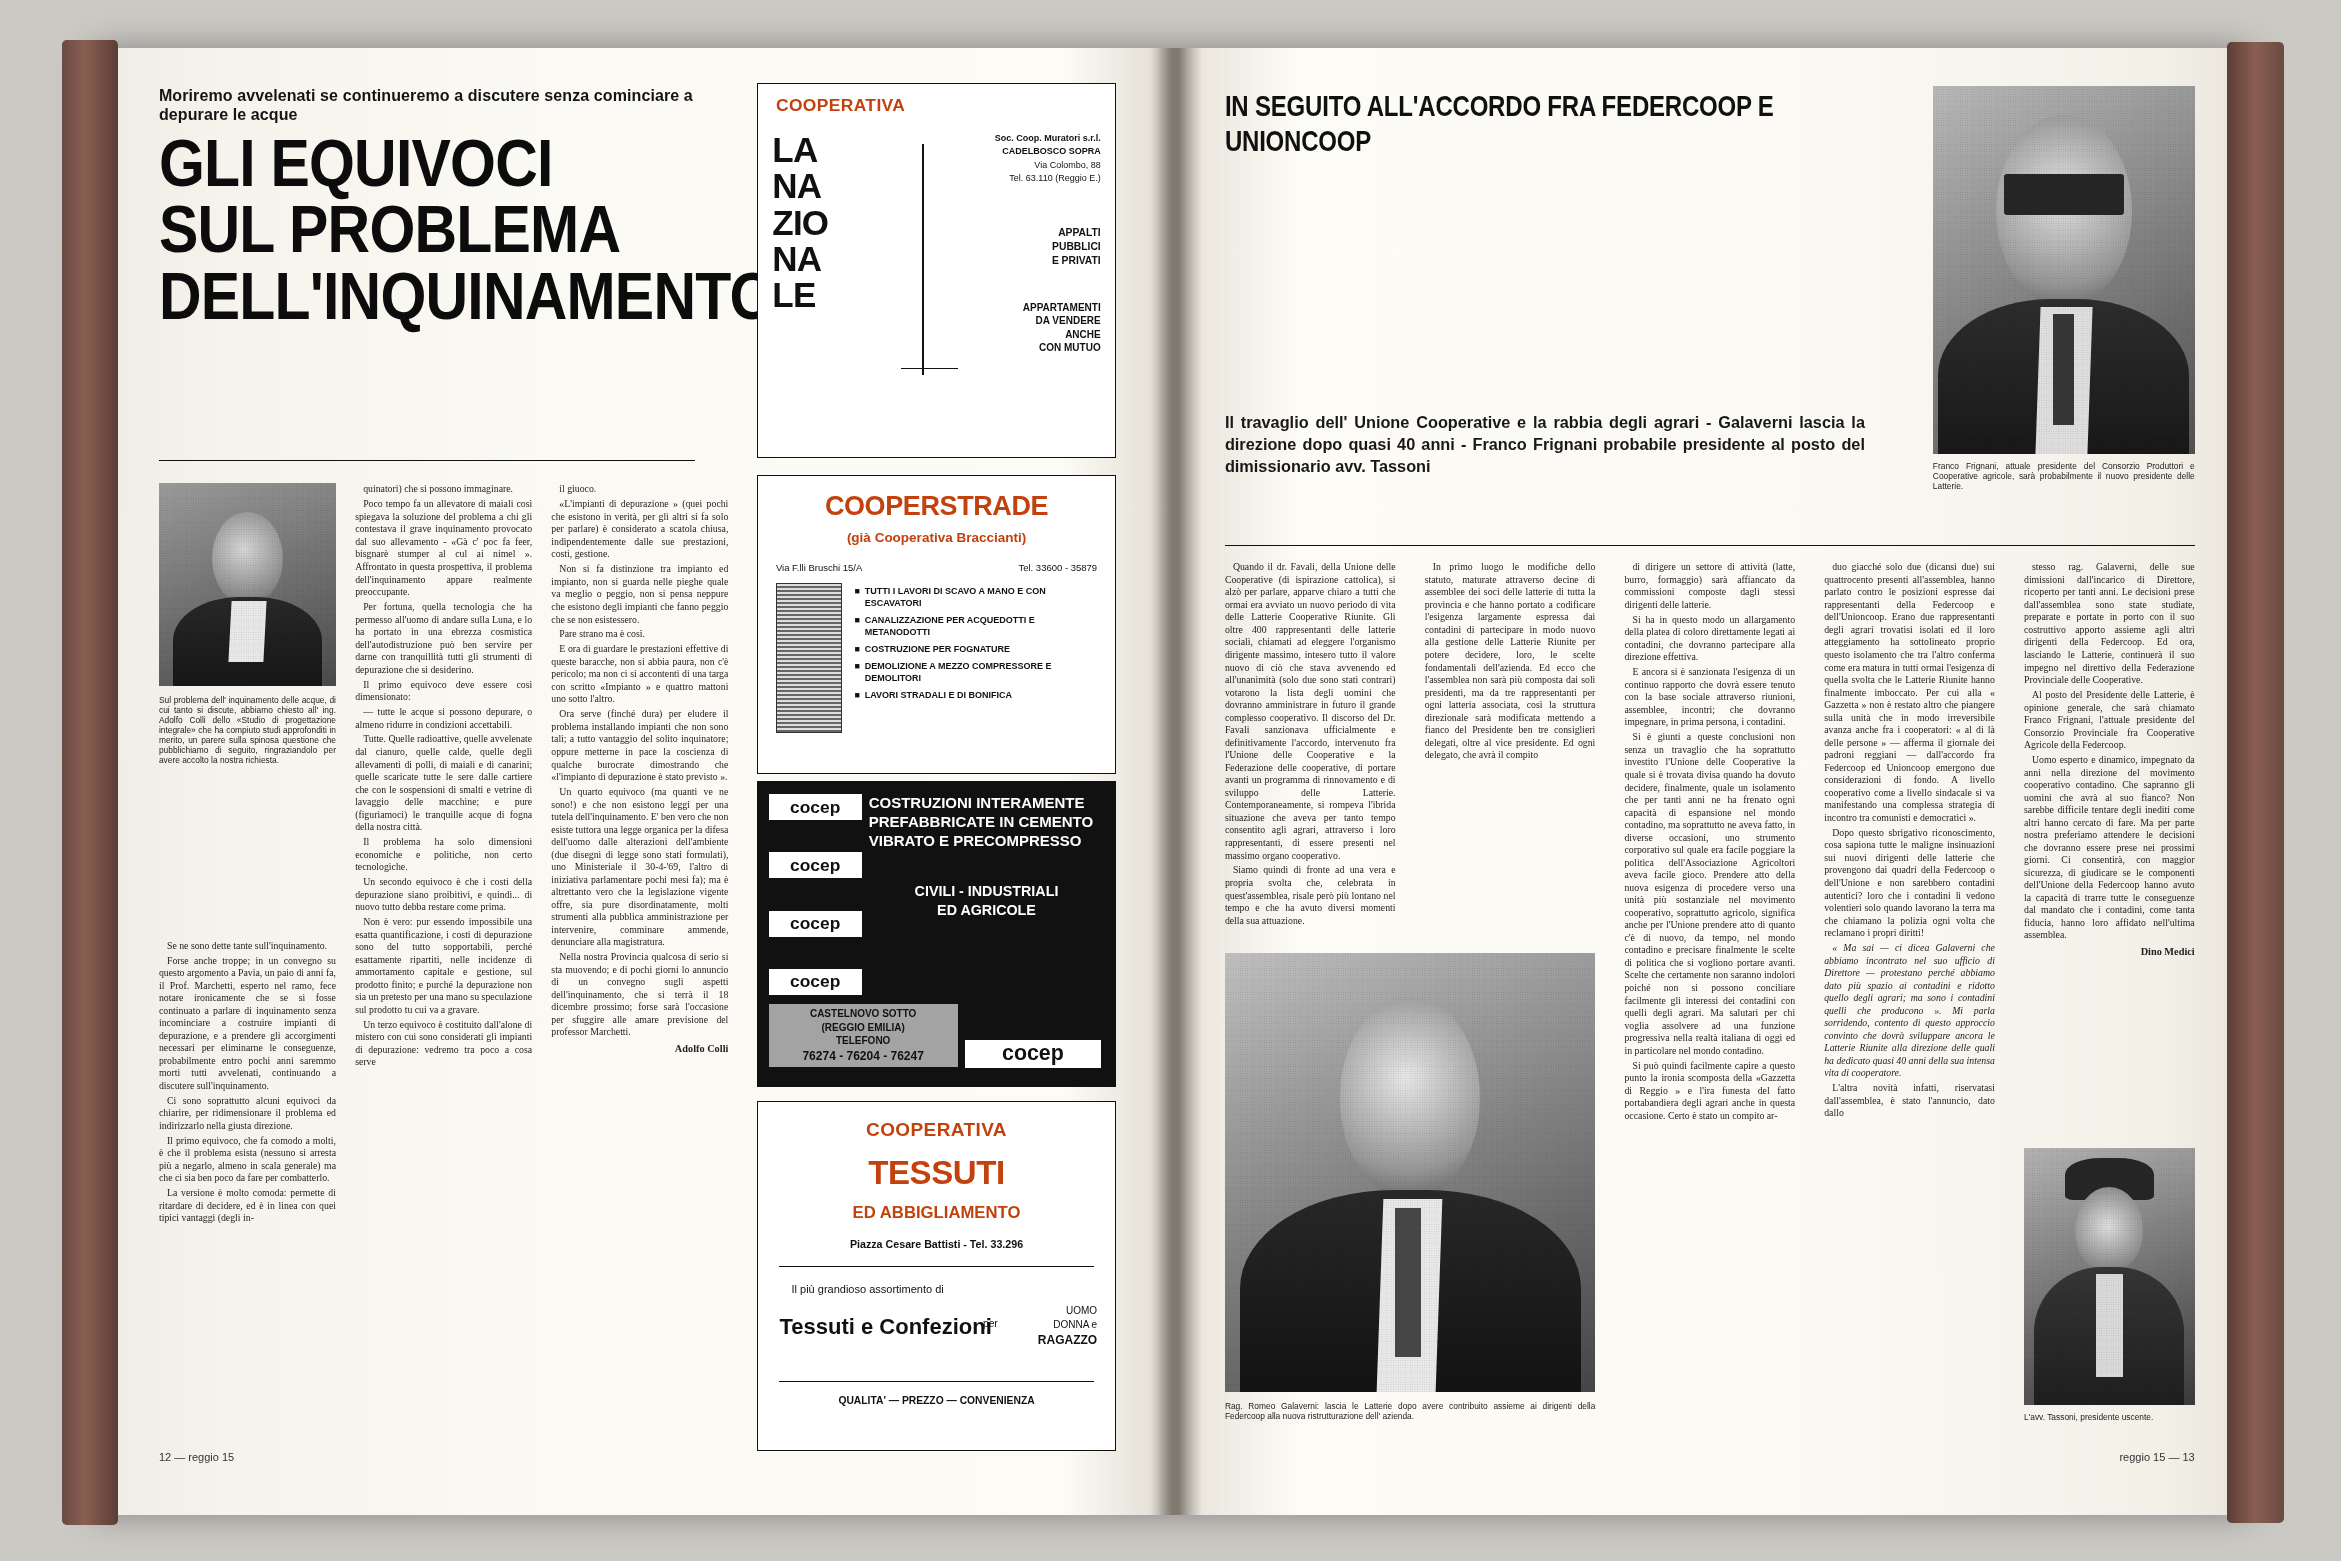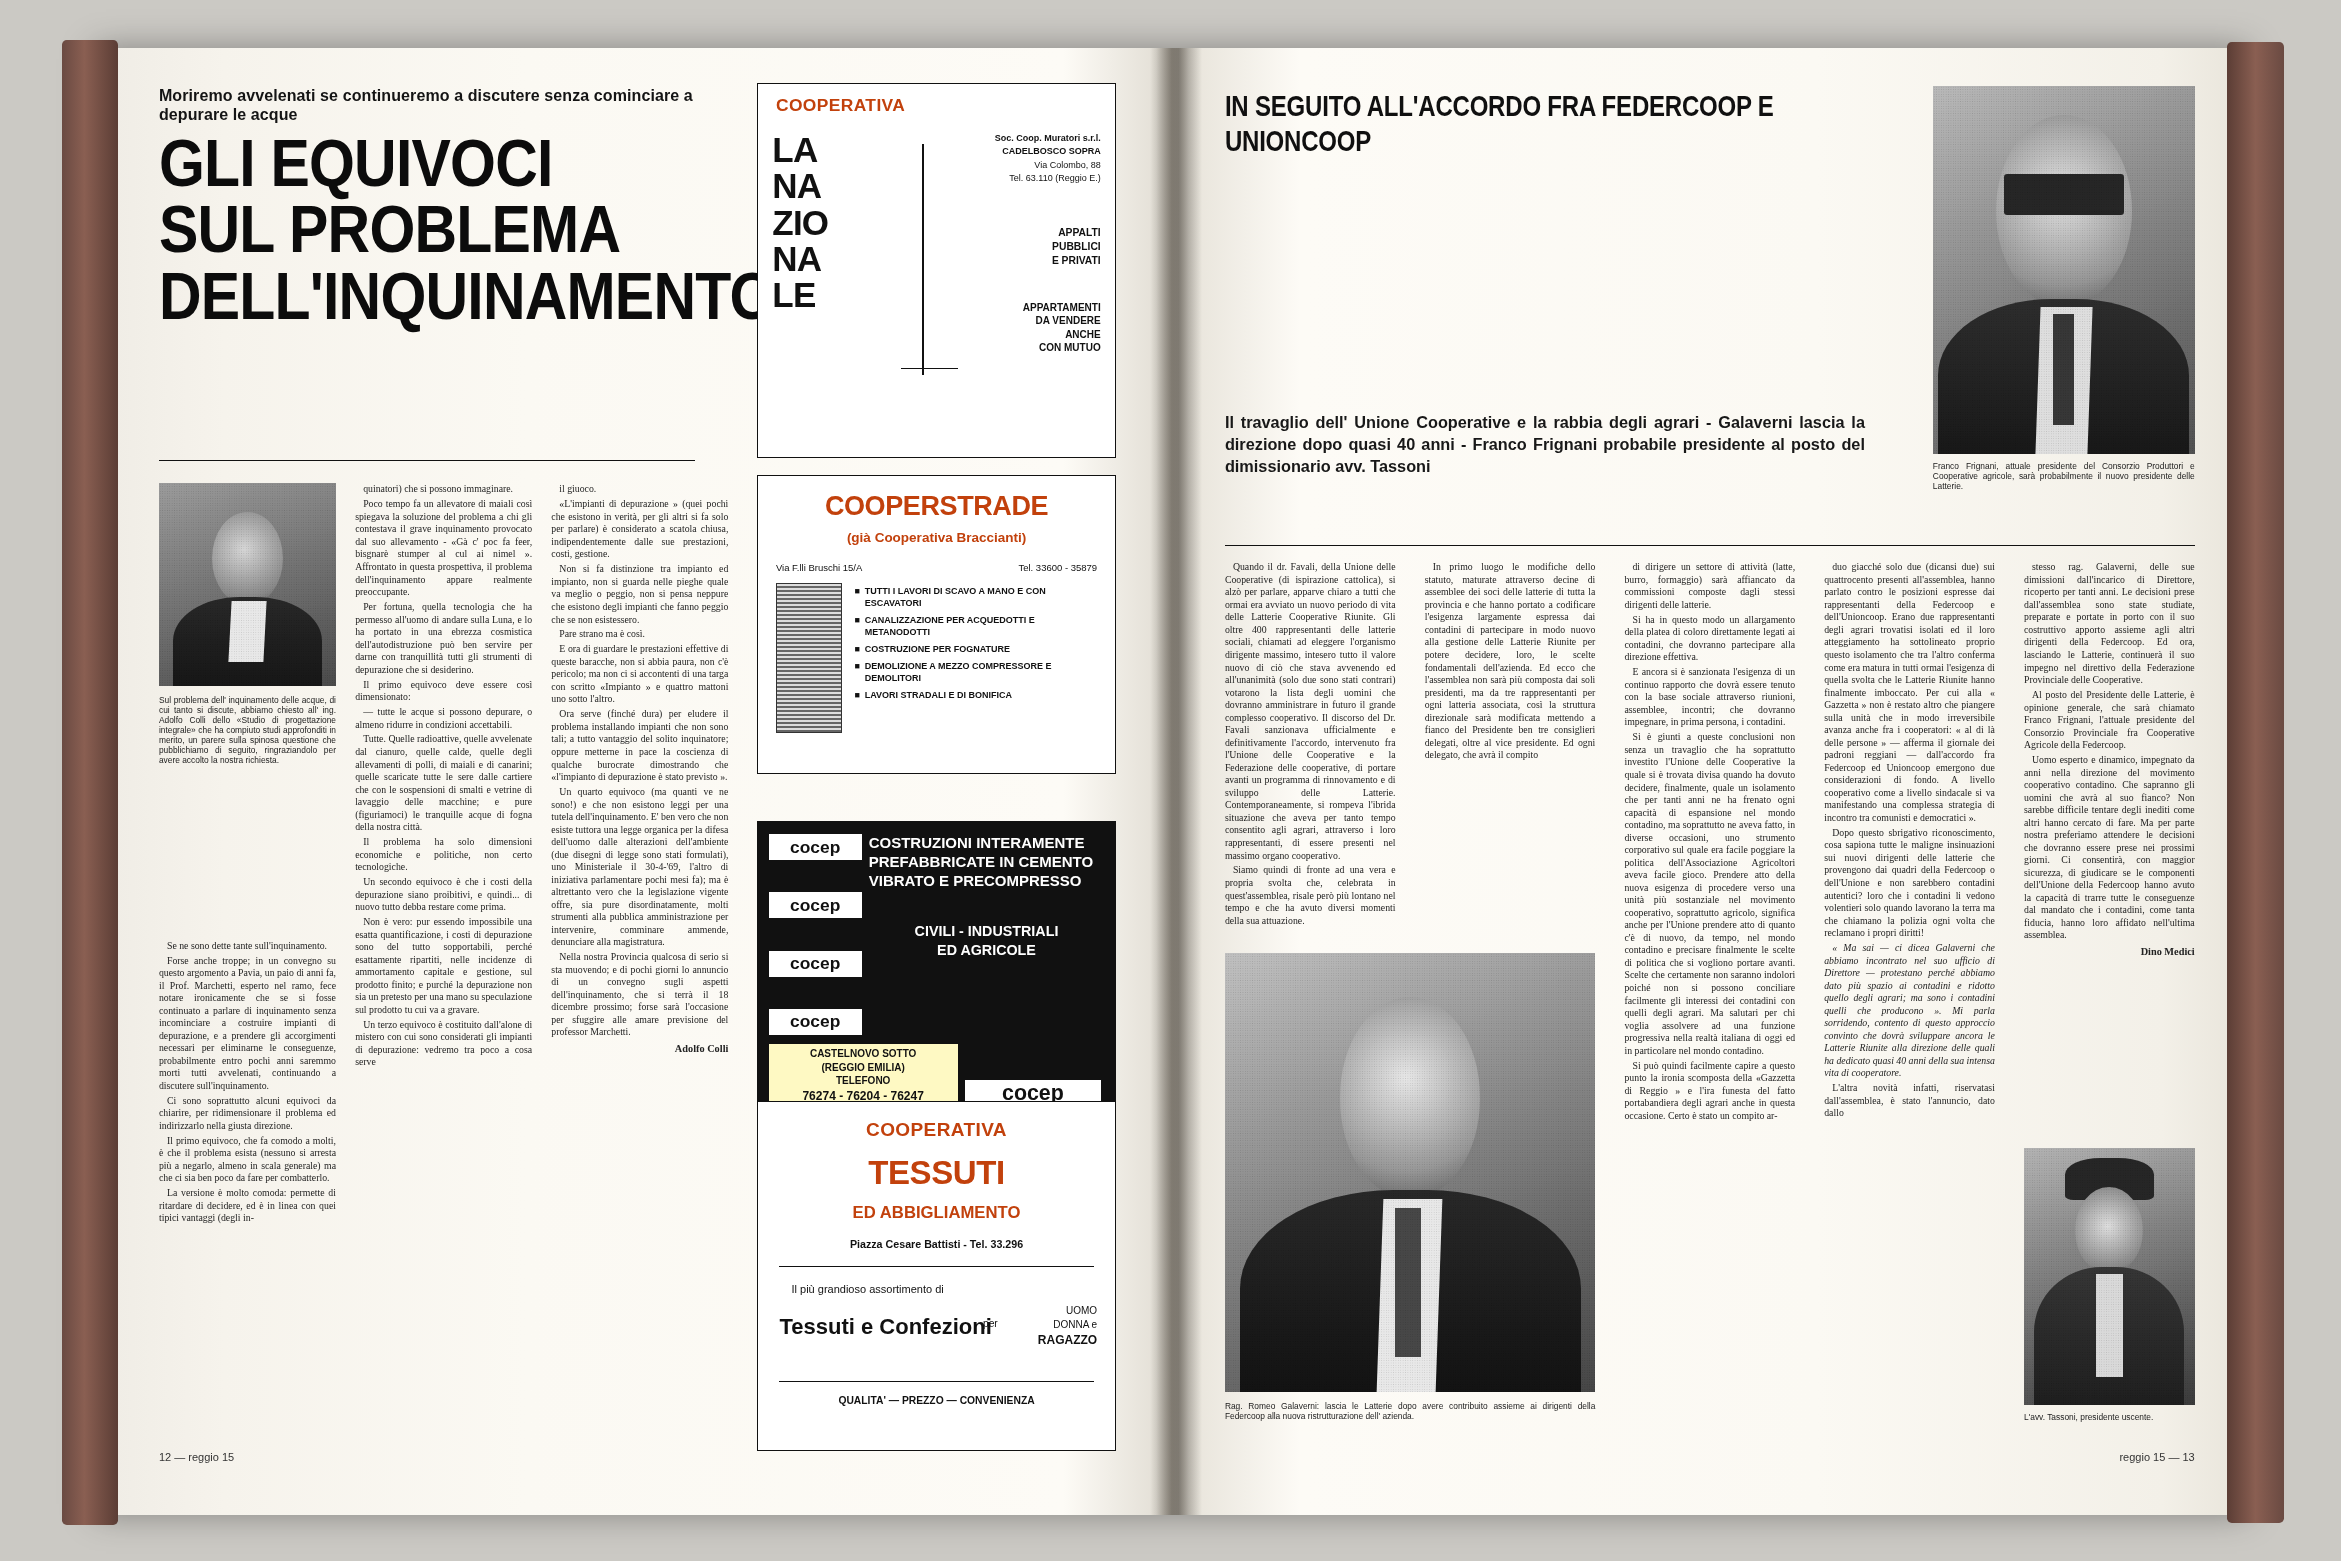--- a/index.html
+++ b/index.html
@@ -308,37 +308,37 @@
                 <span style="margin-right:4.8px;">■</span>
                 <span>DEMOLIZIONE A MEZZO COMPRESSORE E DEMOLITORI</span>
               </div>
             <div style="margin-bottom:1.6px;display:flex;">
                 <span style="margin-right:4.8px;">■</span>
                 <span>LAVORI STRADALI E DI BONIFICA</span>
               </div>
           </div>
         </div>
 
-        <div class="ad" style="position:absolute;left:62.5%;top:50.6%;width:37.5%;height:22.0%;background:#111;margin-top:40px;">
+        <div class="ad" style="position:absolute;left:62.5%;top:50.6%;width:37.5%;height:22.0%;background:#111;">
           <div style="position:absolute;left:3%;top:4%;width:26%;height:66%;display:flex;flex-direction:column;justify-content:space-between;">
             <div style="background:#fff;color:#111;font-weight:bold;font-size:17.4px;text-align:center;padding:2.4px 0;">cocep</div>
             <div style="background:#fff;color:#111;font-weight:bold;font-size:17.4px;text-align:center;padding:2.4px 0;">cocep</div>
             <div style="background:#fff;color:#111;font-weight:bold;font-size:17.4px;text-align:center;padding:2.4px 0;">cocep</div>
             <div style="background:#fff;color:#111;font-weight:bold;font-size:17.4px;text-align:center;padding:2.4px 0;">cocep</div>
           </div>
           <div style="position:absolute;left:31%;right:3%;top:4%;color:#fff;font-weight:bold;font-size:15px;line-height:1.25;">
             <div>COSTRUZIONI INTERAMENTE</div>
             <div>PREFABBRICATE IN CEMENTO</div>
             <div>VIBRATO E PRECOMPRESSO</div>
           </div>
           <div style="position:absolute;left:31%;right:3%;top:33%;color:#fff;font-weight:bold;font-size:14.3px;line-height:1.3;text-align:center;">
             <div>CIVILI - INDUSTRIALI</div>
             <div>ED AGRICOLE</div>
           </div>
-          <div style="position:absolute;left:3%;top:73%;width:52%;background:#fef9c3;color:#111;text-align:center;font-weight:bold;font-size:10px;line-height:1.35;padding:3.2px 1.6px;">
+          <div style="position:absolute;left:3%;top:73%;width:52%;background:#a3a3a3;color:#111;text-align:center;font-weight:bold;font-size:10px;line-height:1.35;padding:3.2px 1.6px;">
             <div>CASTELNOVO SOTTO</div>
             <div>(REGGIO EMILIA)</div>
             <div>TELEFONO</div>
             <div style="font-size:12px;">76274 - 76204 - 76247</div>
           </div>
           <div style="position:absolute;right:4%;bottom:6%;width:38%;background:#fff;color:#111;font-weight:bold;font-size:21.4px;text-align:center;padding:1.6px 0;">cocep</div>
         </div>
 
         <div class="ad" style="position:absolute;left:62.5%;top:73.6%;width:37.5%;height:25.2%;">
           <div class="ad-title" style="position:absolute;left:0;right:0;top:5%;font-size:19px;letter-spacing:0.4px;">COOPERATIVA</div>

